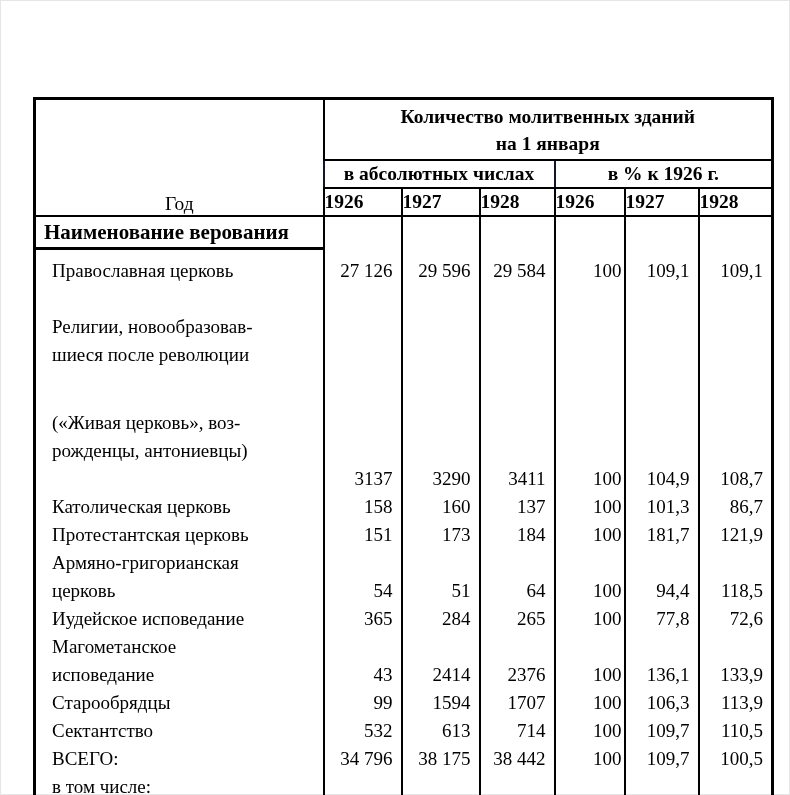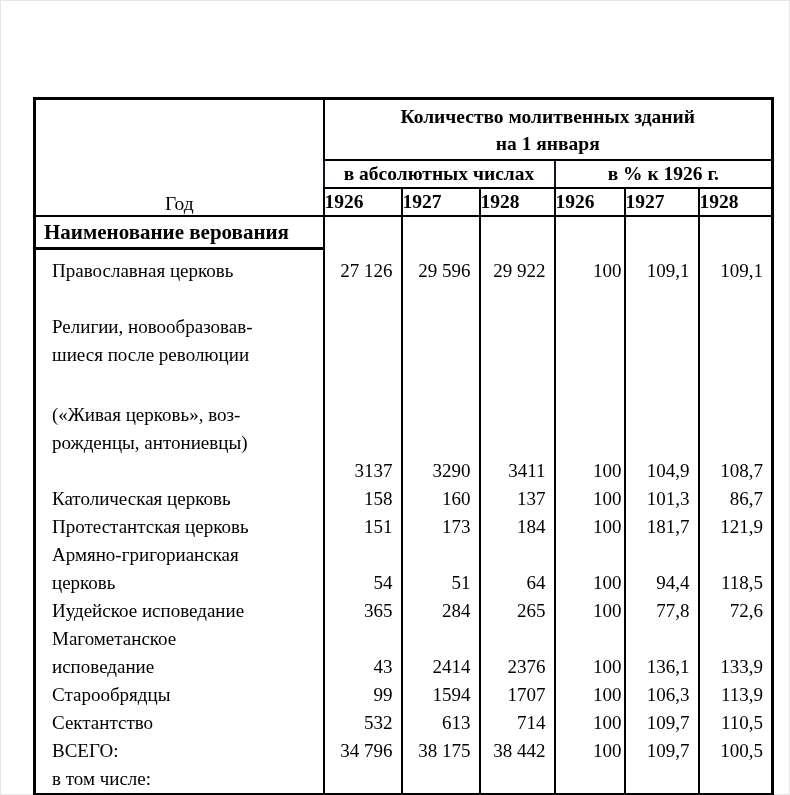--- a/index.html
+++ b/index.html
@@ -106,21 +106,21 @@
     text-align: right;
     border-left: 2px solid #000;
     line-height: 28px;
     padding-right: 8px;
   }
   td.c100 {
     padding-right: 2px;
     margin-left: 28px;
   }
   tr.first td { padding-top: 7px; }
-  .p2 { margin-top: 4px; }
+  .p2 { margin-top: 12px; }
 </style>
 </head>
 <body>
 
 <div class="page">
 
 
   <table class="data">
     <colgroup>
       <col style="width:289px">
@@ -157,21 +157,21 @@
       <td class="e"></td>
       <td class="e"></td>
       <td class="e"></td>
       <td class="e"></td>
     </tr>
 
     <tr class="first">
       <td class="name">Православная церковь</td>
       <td class="num">27 126</td>
       <td class="num">29 596</td>
-      <td class="num">29 922</td>
+      <td class="num">29 584</td>
       <td class="num c100">100</td>
       <td class="num">109,1</td>
       <td class="num">109,1</td>
     </tr>
     <tr>
       <td class="name">
         <div>Религии, новообразовав-
 шиеся после революции</div>
         <div class="p2">(«Живая церковь», воз-
 рожденцы, антониевцы)</div>

